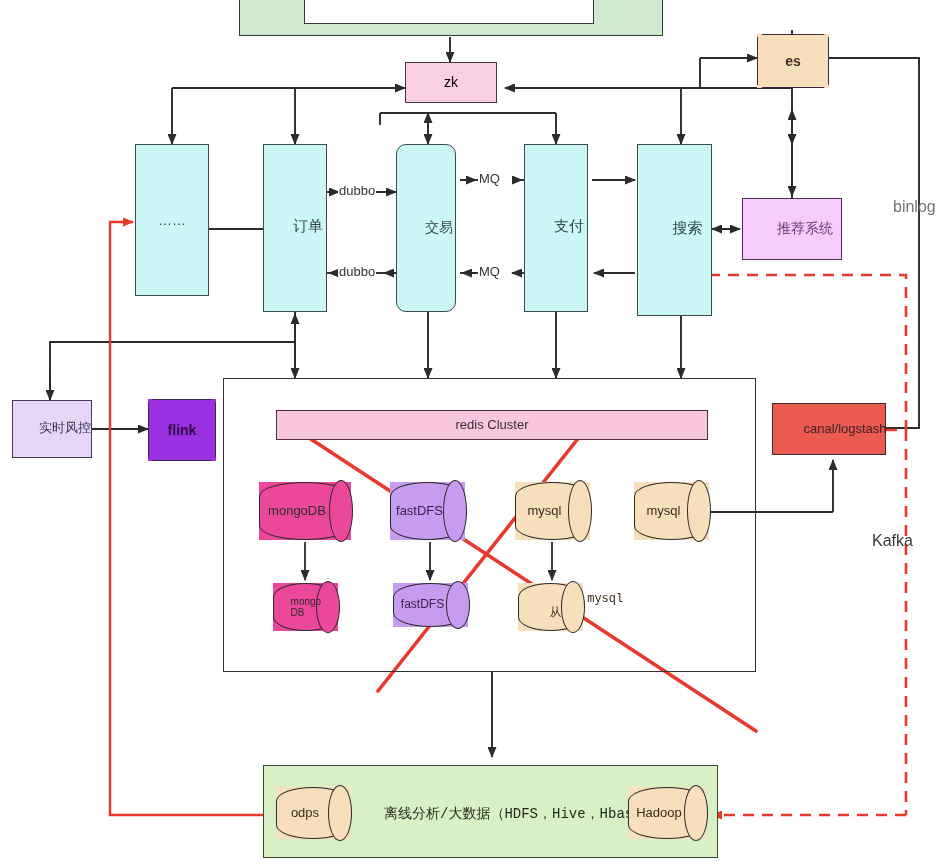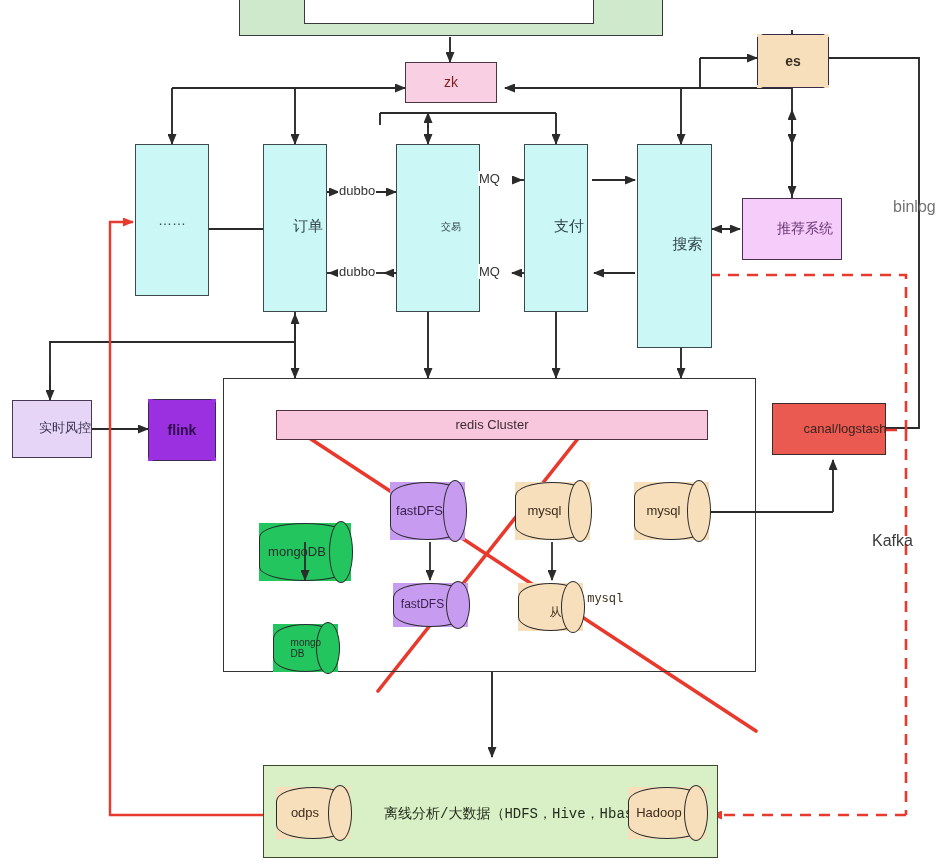--- a/index.html
+++ b/index.html
@@ -4,33 +4,33 @@
 <style>
   html,body{margin:0;padding:0;background:#ffffff;}
   body{font-family:"Liberation Sans","DejaVu Sans",sans-serif;}
   #stage{position:relative;width:947px;height:866px;overflow:hidden;background:#fff;}
   #edges{position:absolute;left:0;top:0;width:947px;height:866px;pointer-events:none;}
   .node{position:absolute;box-sizing:border-box;display:flex;align-items:center;justify-content:center;text-align:center;}
   .node .lbl{position:relative;z-index:2;line-height:1.15;}
   .rect{border:1.6px solid #333333;}
   .lvs-outer{background:#cfe9cd;border:1.6px solid #3a3a3a;}
   .lvs-inner{background:#ffffff;border:1.6px solid #3a3a3a;}
-  .zk{background:#f9cfe3;border:1.6px solid #4a3540;color:#7f1d1d;text-align:center;}
+  .zk{background:#f9cfe3;border:1.6px solid #4a3540;color:#000000;text-align:center;}
   .svc{background:#ccf7f7;border:1.6px solid #3b4a4a;color:#32484f;}
   .rec{background:#f6ccfa;border:1.6px solid #4a3050;color:#6b3a75;}
   .risk{background:#e6d5f7;border:1.6px solid #463a55;color:#3a3350;}
   .canal{background:#ea5a51;border:1.6px solid #3b2b2a;color:#3a2320;padding-left:32px;}
   .redis{background:#f9c7dd;border:1.6px solid #50303f;color:#3b2b33;}
   .storebox{background:transparent;border:1.6px solid #333333;}
   .bigdata{background:#d9efc5;border:1.6px solid #3a4a2a;color:#1f2a1a;}
   .cyl{position:absolute;box-sizing:border-box;}
   .cyl .body{position:absolute;left:0;top:0;right:0;bottom:0;border:1.6px solid #2b2b2b;border-radius:50%/14px;}
   .cyl .cap{position:absolute;top:-1.6px;bottom:-1.6px;right:-1.6px;width:22px;border:1.6px solid #2b2b2b;border-radius:50%/50%;background:inherit;}
   .cyl .txt{position:absolute;left:0;right:16px;top:50%;transform:translateY(-50%);text-align:center;z-index:3;line-height:1.12;}
-  .c-grey{background:#22c55e;margin-top:41px;}
+  .c-grey{background:#ec4899;}
   .c-purple{background:#c79cf0;}
   .c-tan{background:#f7dfbc;}
   .flow{position:absolute;box-sizing:border-box;}
   .flow .fbody{position:absolute;inset:0;background:inherit;border:1.6px solid #3a2a4a;
     border-radius:0;clip-path:polygon(0% 6%,8% 0%,92% 0%,100% 6%,100% 94%,92% 100%,8% 100%,0% 94%);}
   .flow .ftxt{position:absolute;inset:0;display:flex;align-items:center;justify-content:center;z-index:3;font-weight:bold;}
   .f-es{background:#f7dfbc;}
   .f-flink{background:#9b30e0;}
   .label{position:absolute;color:#333;white-space:nowrap;}
   .cn{font-family:Liberation Mono, monospace;padding-left:26px;}
@@ -177,27 +177,27 @@
   <div class="node rect zk" style="left:405px;top:62px;width:92px;height:41px;font-size:14px;">
     <span class="lbl">zk</span>
   </div>
 
   <div class="node rect svc" style="left:135px;top:144px;width:74px;height:152px;font-size:14px;">
     <span class="lbl">……</span>
   </div>
   <div class="node rect svc cn" style="left:263px;top:144px;width:64px;height:168px;font-size:15px;">
     <span class="lbl">订单</span>
   </div>
-  <div class="node rect svc cn" style="left:396px;top:144px;width:84px;height:168px;font-size:10px;">
+  <div class="node rect svc cn" style="left:396px;top:144px;width:60px;height:168px;font-size:14px;border-radius:10px;">
     <span class="lbl">交易</span>
   </div>
   <div class="node rect svc cn" style="left:524px;top:144px;width:64px;height:168px;font-size:15px;">
     <span class="lbl">支付</span>
   </div>
-  <div class="node rect svc cn" style="left:637px;top:144px;width:75px;height:204px;font-size:15px;">
+  <div class="node rect svc cn" style="left:637px;top:144px;width:75px;height:172px;font-size:15px;">
     <span class="lbl">搜索</span>
   </div>
 
   <div class="flow f-es" style="left:757px;top:34px;width:72px;height:54px;">
     <div class="fbody"></div>
     <div class="ftxt" style="font-size:14px;color:#3a2f22;">
       <span>es</span>
     </div>
   </div>
 

